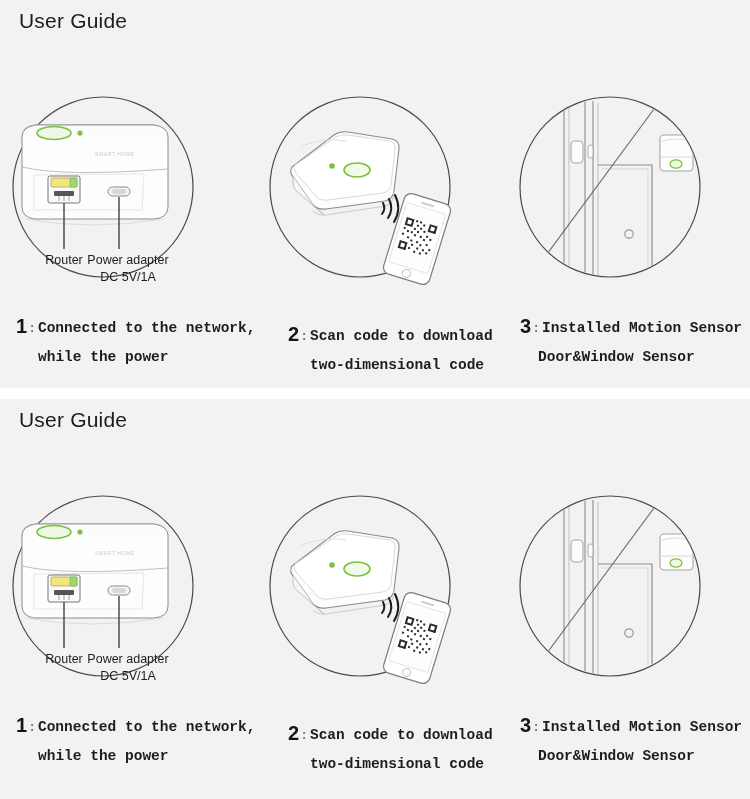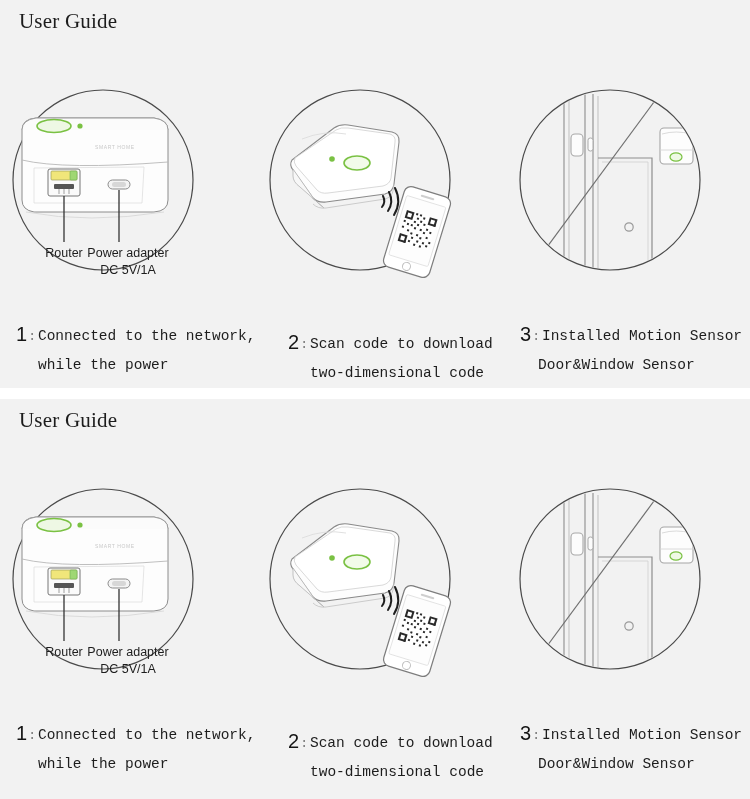--- a/index.html
+++ b/index.html
@@ -37,55 +37,56 @@
   .panel-2 { top: 399px; height: 400px; }
 
   .panel-title {
     position: absolute;
     left: 19px;
     top: 9px;
     font-size: 21px;
     font-weight: 400;
     color: #1c1c1c;
     letter-spacing: 0.2px;
-    font-family: Liberation Serif, serif;
+    font-family: Liberation Sans, sans-serif;
   }
 
   .illos {
     position: absolute;
     left: 0;
     top: 72px;
     width: 750px;
     height: 218px;
   }
   .circle-wrap {
     position: absolute;
-    top: 0;
+    top: 7px;
     width: 200px;
     height: 218px;
   }
   .c1 { left: 4px; }
   .c2 { left: 262px; }
   .c3 { left: 512px; }
 
   .captions {
     position: absolute;
     left: 0;
     top: 305px;
     width: 750px;
     height: 76px;
   }
   .caption {
     position: absolute;
-    top: 15px;
+    top: 7px;
     font-family: "Liberation Mono", monospace;
     font-size: 14.5px;
     color: #1d1d1d;
     line-height: 28px;
     white-space: nowrap;
+    font-weight: bold;
   }
   .cap1 { left: 16px; }
   .cap2 { left: 288px; margin-top: 8px; }
   .cap3 { left: 520px; }
   .cap-num {
     font-family: "Liberation Sans", sans-serif;
     font-size: 20px;
     color: #151515;
     vertical-align: -1px;
     padding-right: 1px;

